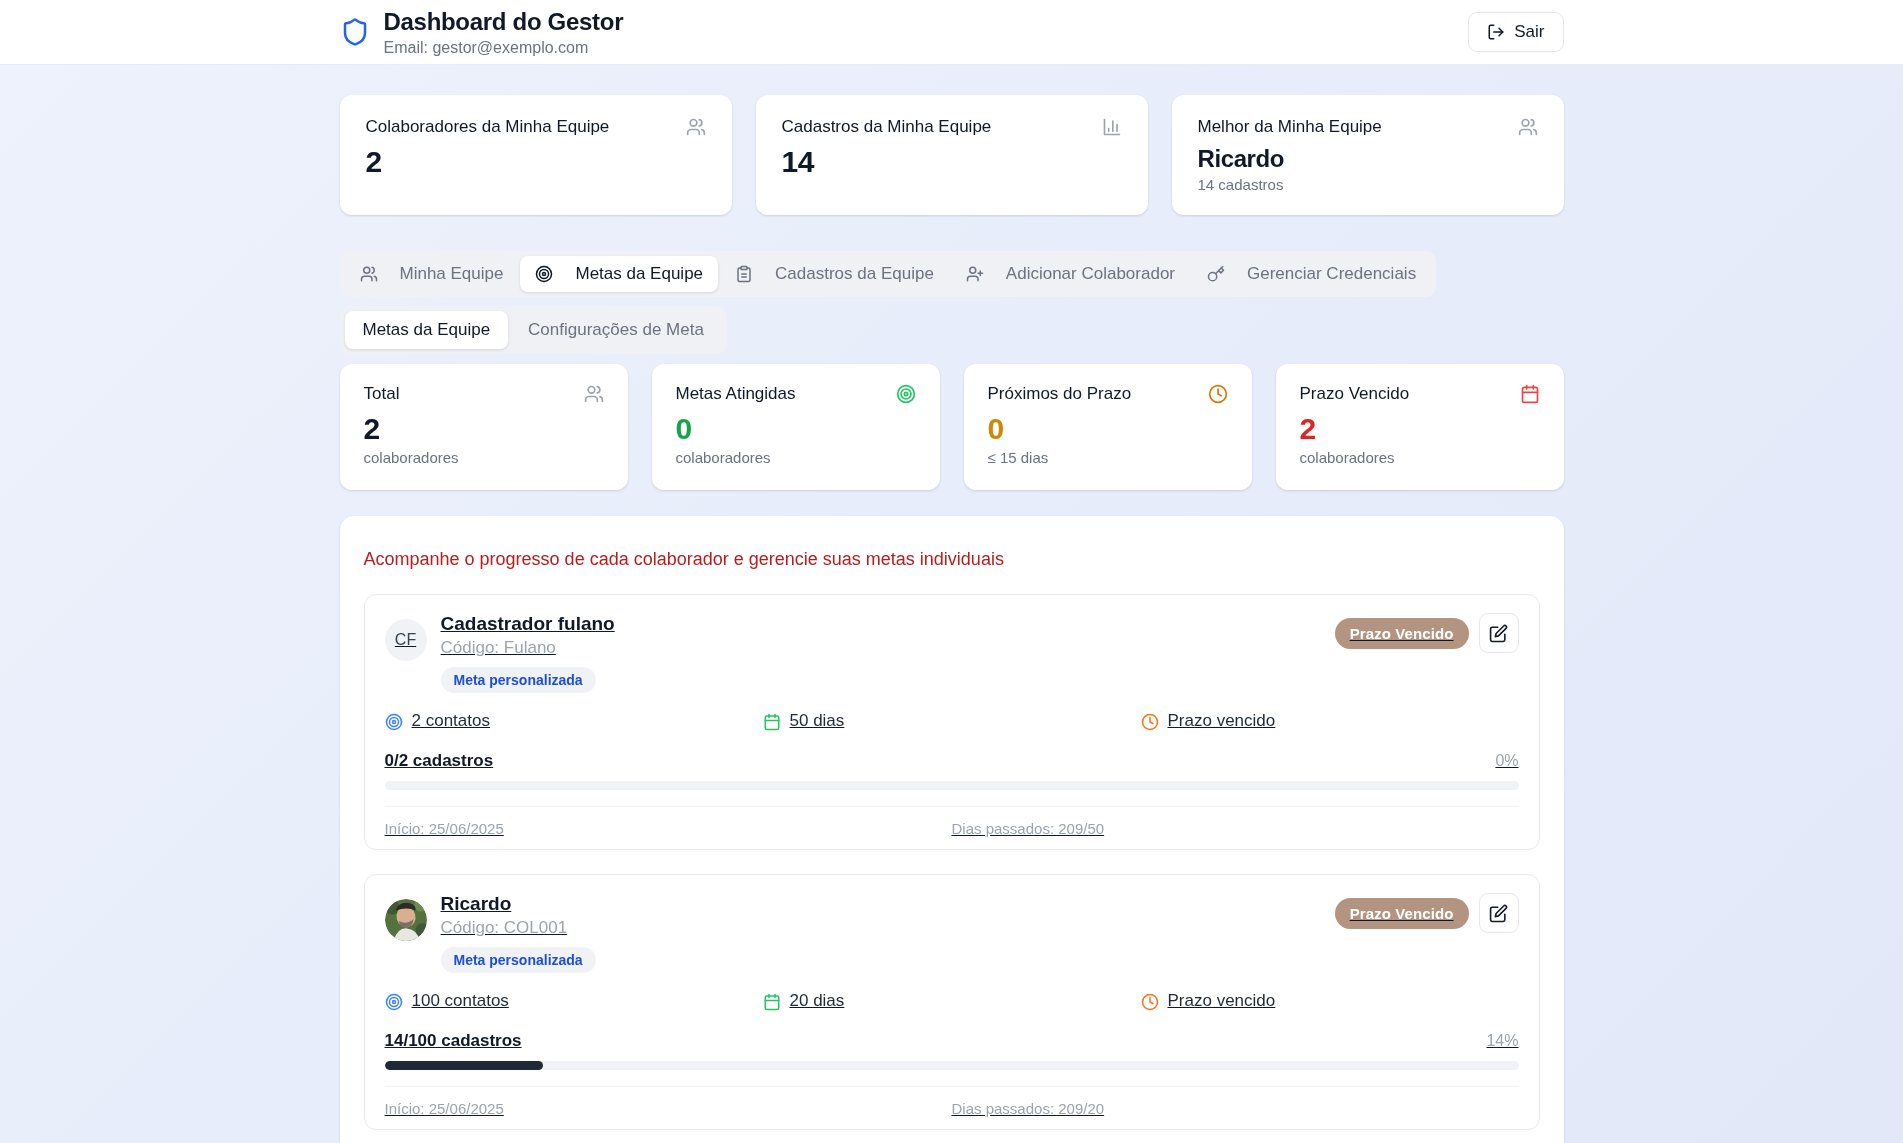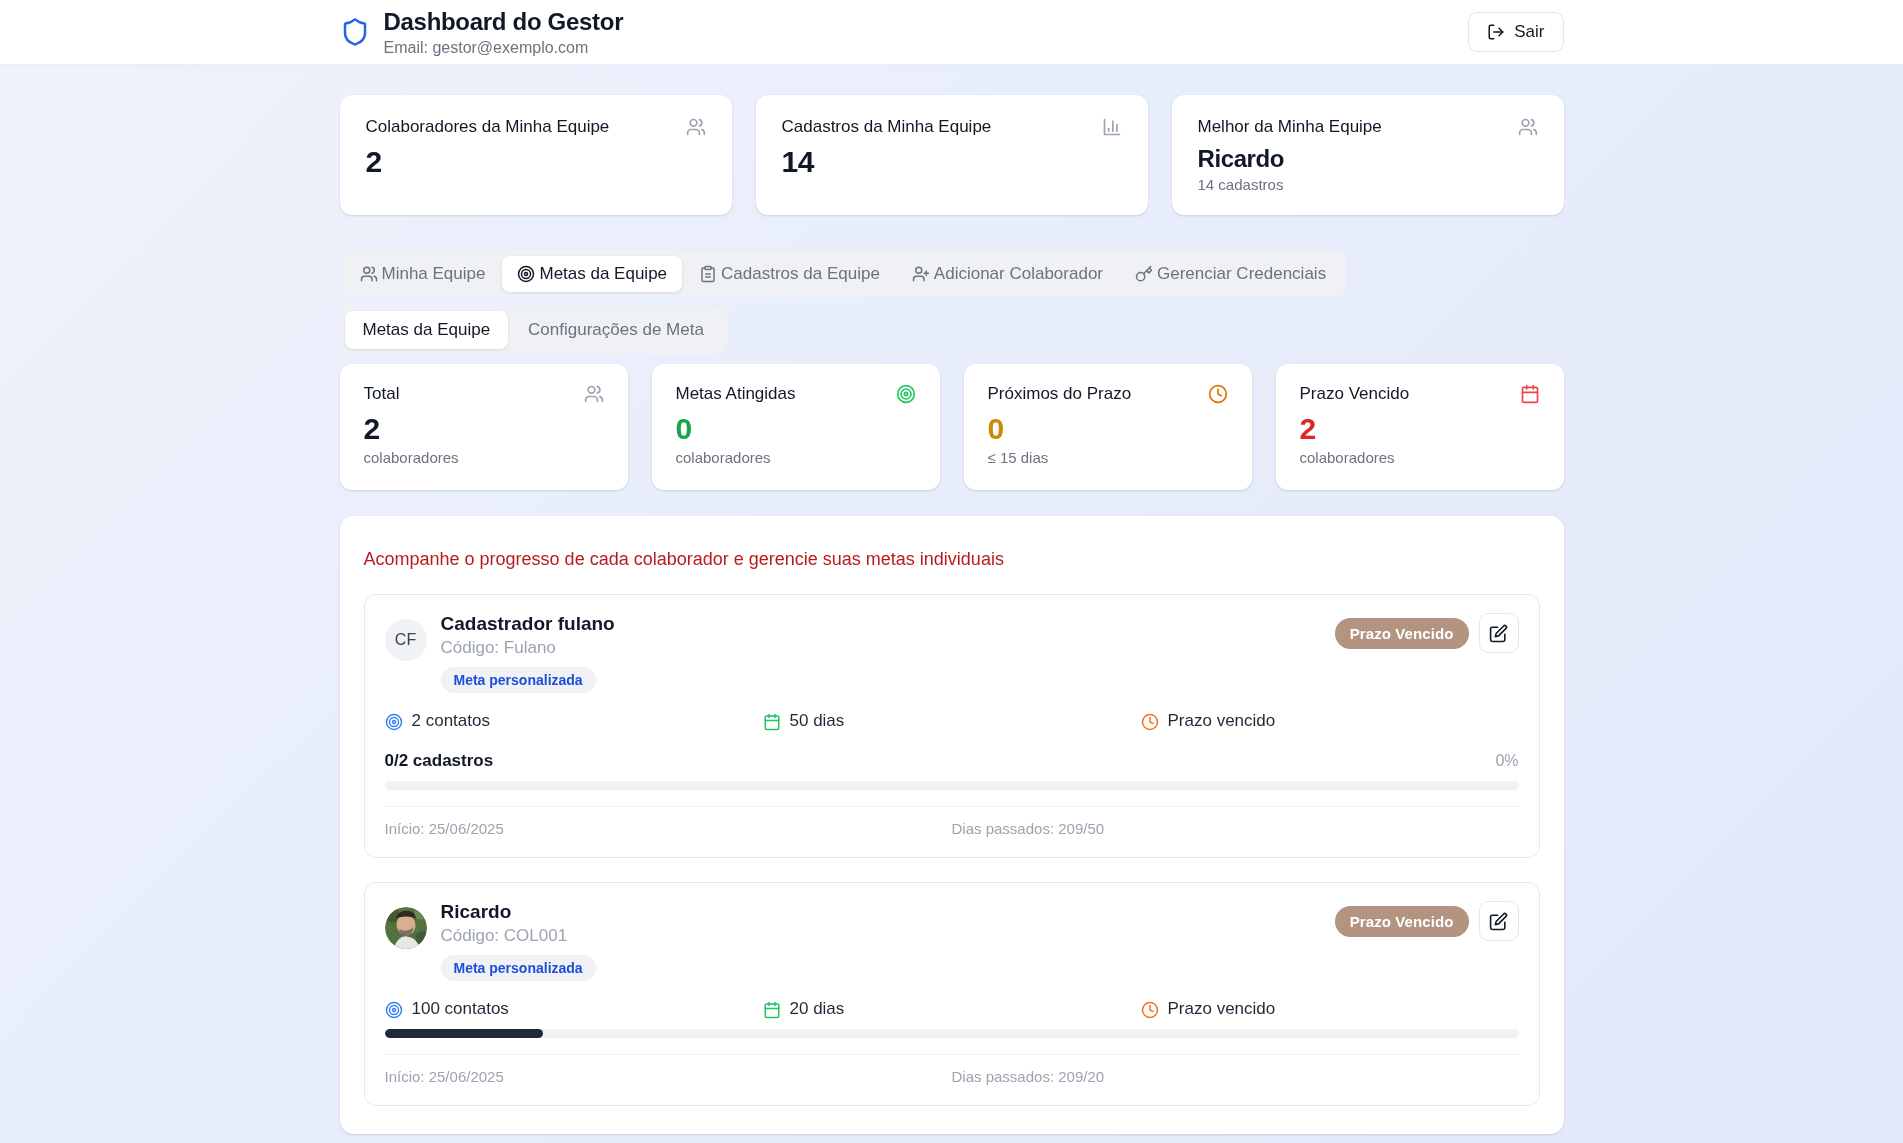--- a/index.html
+++ b/index.html
@@ -47,21 +47,21 @@
   .stat-value { font-size: 30px; font-weight: 700; margin-top: 8px; letter-spacing: -0.4px; }
   .stat-caption { font-size: 15px; color: #6b7280; margin-top: 3px; }
 
   
   .tabs {
     display: inline-flex; align-items: center; gap: 2px;
     background: #f0f1f5; border-radius: 10px; padding: 5px;
     margin-top: 36px;
   }
   .tab {
-    display: flex; align-items: center; gap: 4px;
+    display: flex; align-items: center; gap: 22px;
     padding: 8px 15px; border-radius: 8px; cursor: pointer;
     font-size: 17px; font-weight: 500; color: #6b7280; white-space: nowrap;
     border: none; background: transparent; font-family: inherit;
   }
   .tab svg { width: 18px; height: 18px; stroke: #6b7280; }
   .tab.active { background: #fff; color: #111827; box-shadow: 0 1px 3px rgba(16,24,40,.12); }
   .tab.active svg { stroke: #111827; }
   .subtabs { display: inline-flex; gap: 2px; background: #f0f1f5; border-radius: 10px; padding: 5px; margin-top: 9px; }
   .subtab {
     padding: 9px 18px; border-radius: 8px; font-size: 17px; font-weight: 500;
@@ -79,21 +79,21 @@
   .icon-red svg { stroke: #ef4444 !important; }
   .val-green { color: #16a34a; }
   .val-amber { color: #ca8a04; }
   .val-red { color: #dc2626; }
 
   
   .panel { margin-top: 26px; margin-bottom: 26px; border-radius: 14px; padding: 26px 24px 28px; }
   .panel-title { font-size: 29px; font-weight: 700; letter-spacing: -0.5px; }
   .panel-sub { font-size: 18px; color: #b91c1c; margin-top: 7px; }
 
-  .collab-card { border: 1px solid #e7e9ee; border-radius: 12px; padding: 18px 20px 14px; margin-top: 24px; }
+  .collab-card { border: 1px solid #e7e9ee; border-radius: 12px; padding: 18px 20px 6px; margin-top: 24px; text-decoration: underline; }
   .collab-top { display: flex; align-items: flex-start; justify-content: space-between; }
   .collab-id { display: flex; gap: 14px; }
   .avatar {
     width: 42px; height: 42px; border-radius: 50%; background: #f1f2f5;
     display: flex; align-items: center; justify-content: center;
     font-size: 16px; font-weight: 500; color: #374151; flex: 0 0 auto; margin-top: 6px;
     overflow: hidden;
   }
   .avatar svg { width: 42px; height: 42px; display: block; }
   .collab-name { font-size: 19px; font-weight: 700; }
@@ -431,20 +431,24 @@
           <span>20 dias</span>
         </div>
         <div class="collab-stat icon-clockor">
           <svg viewBox="0 0 24 24">
               <circle cx="12" cy="12" r="10"></circle>
               <polyline points="12 6 12 12 16 14"></polyline>
             </svg>
           <span>Prazo vencido</span>
         </div>
       </div>
+      <div class="progress-head">
+        <span class="progress-label">14/100 cadastros</span>
+        <span class="progress-pct">14%</span>
+      </div>
       <div class="progress-track">
         <div class="progress-fill" style="width: 14%;"></div>
       </div>
       <div class="collab-footer">
         <span>Início: 25/06/2025</span>
         <span>Dias passados: 209/20</span>
       </div>
     </article>
   </section>
 </main>

